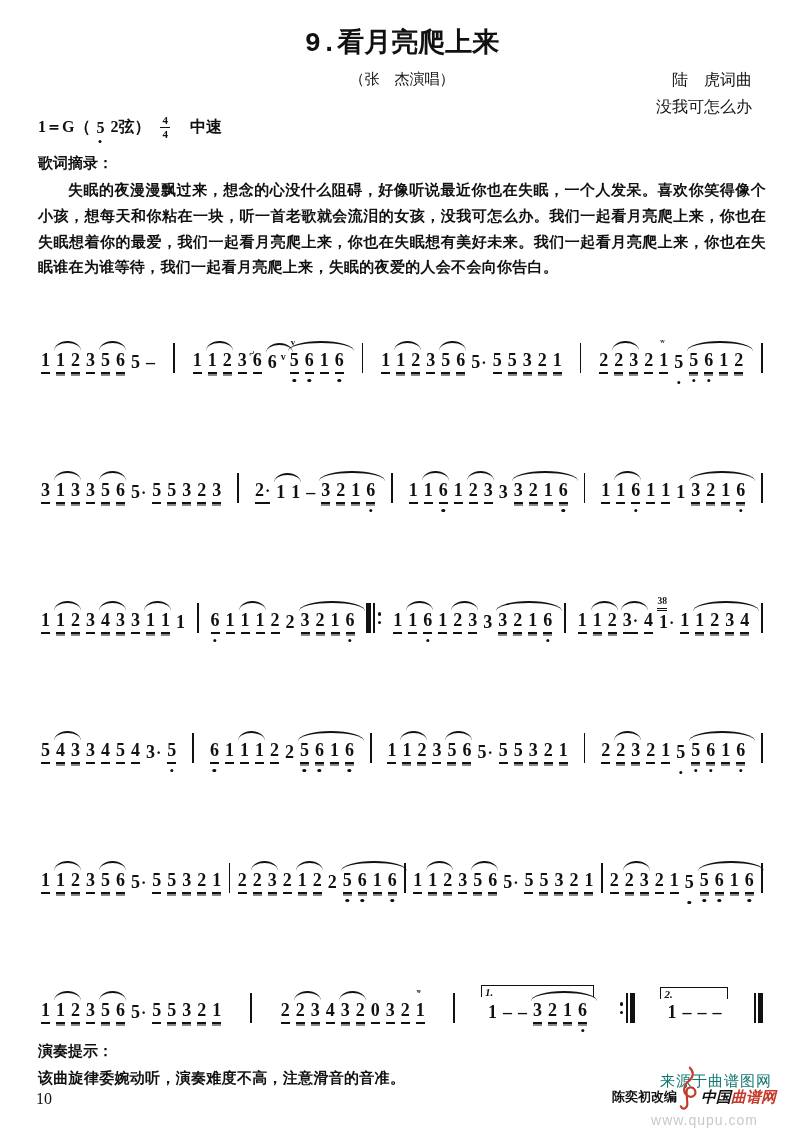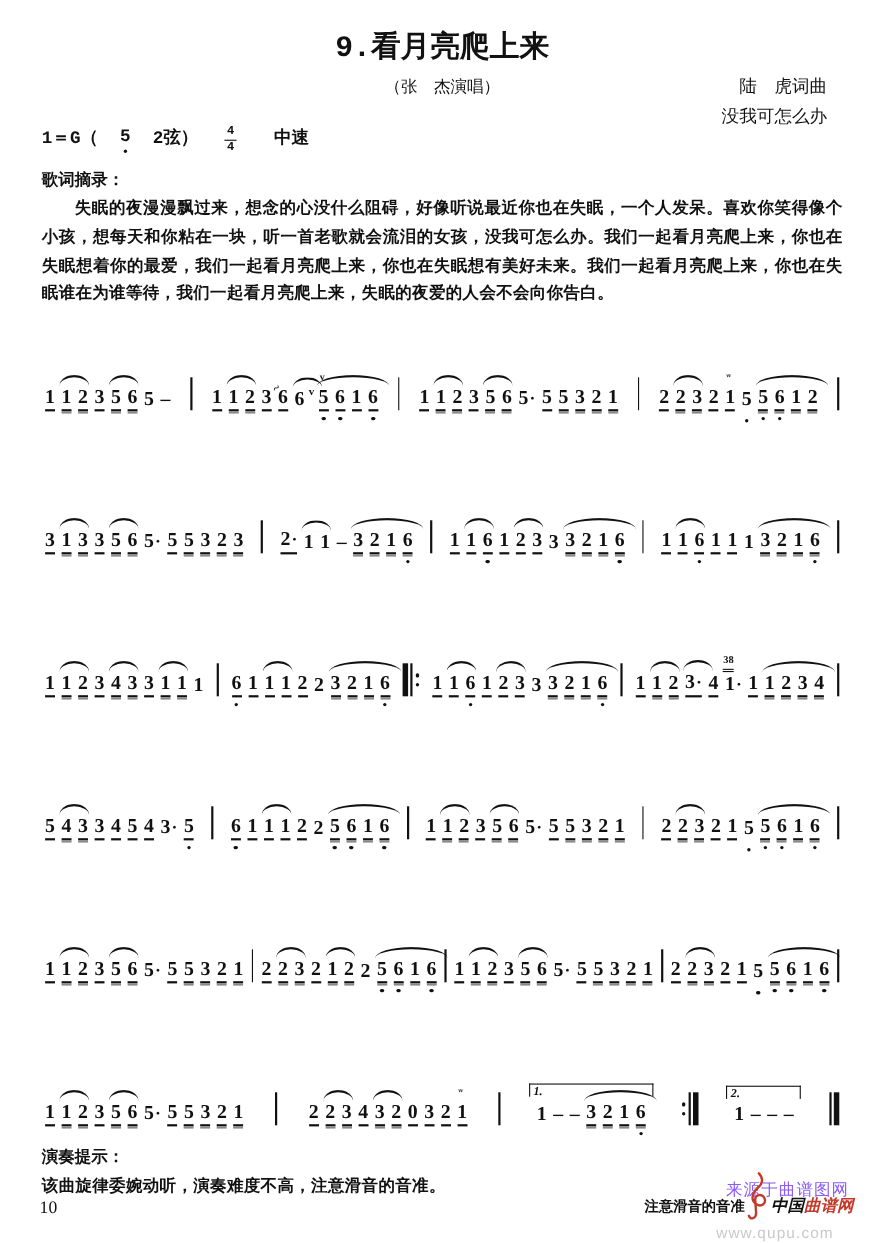--- a/index.html
+++ b/index.html
@@ -7,22 +7,22 @@
     width:800px;height:1130px;position:relative;background:#fff;color:#111;
     font-family:"Liberation Sans",sans-serif;overflow:hidden;
   }
   .page{position:absolute;inset:0;padding:18px 34px 0 38px;box-sizing:border-box;}
 
   
   .title{text-align:center;font-family:Liberation Mono, monospace;font-weight:bold;
     font-size:27px;margin:6px 0 2px;}
   .subtitle{text-align:center;font-size:15px;margin:10px 0 0;}
   .credits{position:absolute;top:66px;right:48px;text-align:right;font-size:16px;line-height:1.7;}
-  .keyline{margin-top:26px;font-weight:bold;font-size:16px;display:flex;align-items:flex-start;gap:20px;
-    font-family:Liberation Mono, monospace;}
+  .keyline{margin-top:26px;font-weight:bold;font-size:16px;display:flex;align-items:center;gap:6px;
+    font-family:Liberation Serif, serif;}
   .keynote{position:relative;display:inline-block;}
   .keynote i{position:absolute;left:50%;transform:translateX(-50%);bottom:-6px;width:3px;height:3px;
     border-radius:50%;background:#111;}
   .frac{display:inline-flex;flex-direction:column;align-items:center;line-height:1;font-size:11px;
     font-weight:bold;margin:0 6px 0 4px;}
   .frac b{border-bottom:1.3px solid #111;padding:0 2px 1px;}
   .frac span{padding-top:1px;}
   .tempo{font-weight:bold;margin-left:8px;}
 
   
@@ -64,21 +64,21 @@
   .volta{position:relative;padding:16px 4px 0;}
   .volta::before{content:"";position:absolute;top:0;left:0;right:0;height:11px;
     border:1.8px solid #111;border-bottom:none;}
   .volta-label{position:absolute;top:1px;left:4px;font:italic bold 11px "Liberation Serif",serif;}
 
   
   .tips{margin-top:6px;font-size:15px;font-weight:bold;}
   .tips .txt{margin-top:8px;letter-spacing:.3px;}
   .pagenum{position:absolute;left:36px;bottom:22px;font-family:"Liberation Serif",serif;font-size:16px;}
   .wm{position:absolute;right:18px;bottom:2px;width:230px;height:56px;}
-  .wm .src{position:absolute;right:10px;top:0;color:#8b5cf6;font-size:15px;letter-spacing:1px;}
+  .wm .src{position:absolute;right:10px;top:0;color:#0f766e;font-size:15px;letter-spacing:1px;}
   .wm .row{position:absolute;right:6px;bottom:6px;display:flex;align-items:center;white-space:nowrap;}
   .wm .upl{font-size:13px;font-weight:bold;color:#111;}
   .wm .clef{margin:0 1px;position:relative;top:-6px;}
   .wm .cn{font:italic bold 15px "Liberation Serif",serif;color:#111;}
   .wm .site{font:italic bold 15px "Liberation Serif",serif;color:#c43a2a;}
   .wm .url{position:absolute;right:24px;bottom:0;color:#c9c9c9;font-size:14px;letter-spacing:1px;}
 </style>
 </head>
 <body>
 
@@ -464,21 +464,21 @@
   <div class="tips">
     <div>演奏提示：</div>
     <div class="txt">该曲旋律委婉动听，演奏难度不高，注意滑音的音准。</div>
   </div>
 
   <div class="pagenum">10</div>
 
   <div class="wm">
     <div class="src">来源于曲谱图网</div>
     <div class="row">
-      <span class="upl">注意滑音的音准</span>
+      <span class="upl">陈奕初改编</span>
       <span class="clef">
         <svg width="22" height="46" viewBox="0 0 24 56">
           <path d="M13 2 C18 7 18 13 12 18 C5 24 4 32 10 36 C16 40 22 35 19 29 C16 24 9 26 9 31 L10 46 C10 52 4 54 2 49" fill="none" stroke="#c43a2a" stroke-width="2.6" stroke-linecap="round"></path>
         </svg>
       </span>
       <span class="cn">中国</span>
       <span class="site">曲谱网</span>
     </div>
     <div class="url">www.qupu.com</div>
   </div>

